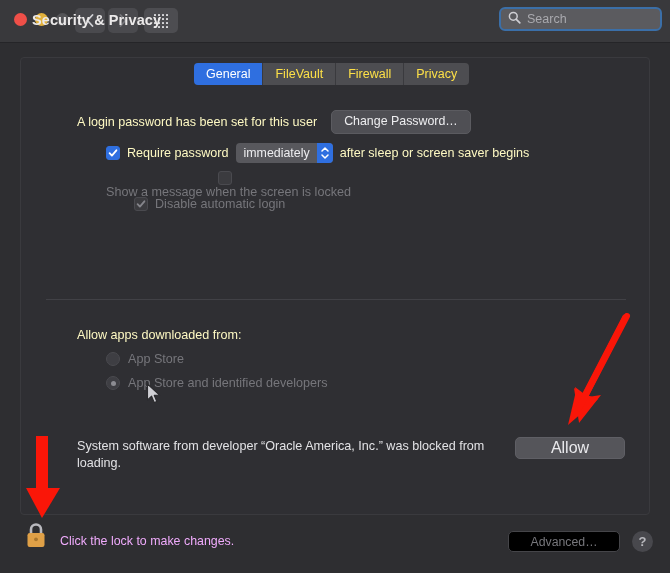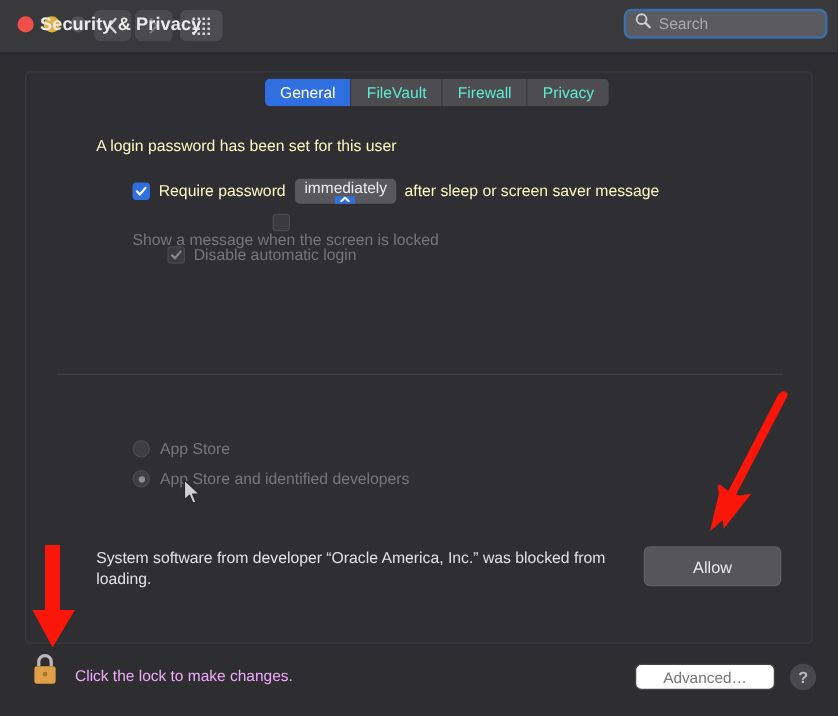--- a/index.html
+++ b/index.html
@@ -79,31 +79,31 @@
   #panel {
     position: absolute; left: 20px; top: 57px;
     width: 630px; height: 458px;
     background: #2f2f33;
     border: 1px solid #3a3a3e;
     border-radius: 4px;
   }
 
   
   #tabs {
-    position: absolute; left: 191px; top: 5px;
+    position: absolute; left: 173px; top: 5px;
     display: flex;
     height: 22px;
     border-radius: 4px;
     overflow: hidden;
   }
   .tab {
     padding: 0 12px;
     height: 22px;
     display: flex; align-items: center;
-    font-size: 12.5px; color: #5eead4;
+    font-size: 12.5px; color: #fde047;
     background: #4d4d51;
     border-right: 1px solid #3a3a3e;
   }
   .tab:last-child { border-right: none; }
   .tab.active { background: #2f6fe0; color: #fff; }
 
   
   .row { position: absolute; display: flex; align-items: center; }
   .lbl { font-size: 12.6px; color: #fef9c3; white-space: nowrap; }
   .lbl.dim { color: #76767b; }
@@ -135,21 +135,20 @@
   .cbox svg { display: block; }
 
   
   #popup {
     display: flex; align-items: center;
     height: 20px;
     background: #58585d;
     border-radius: 4px;
     margin: 0 7px;
     overflow: hidden;
-    flex-direction: column;
   }
   #popup .pv { font-size: 12.4px; color: #ededf0; padding: 0 7px 0 8px; white-space: nowrap; }
   #popup .stepper {
     width: 16px; height: 20px;
     background: #2f6fe0;
     display: flex; flex-direction: column; align-items: center; justify-content: center;
     gap: 2px;
   }
 
   
@@ -170,39 +169,39 @@
   .radio .dot { width: 5px; height: 5px; border-radius: 50%; background: #8c8c92; }
 
   
   #blockedtext {
     position: absolute; left: 56px; top: 380px;
     width: 430px;
     font-size: 12.6px; color: #e2e2e5; line-height: 1.35;
   }
   #allowbtn {
     position: absolute; left: 494px; top: 379px;
-    width: 110px; height: 32px;
+    width: 110px; height: 22px;
     background: #55555a;
     border: 1px solid #5f5f65;
     border-radius: 5px;
     color: #e9e9ec;
     font-family: "Liberation Sans", sans-serif;
-    font-size: 13px;
+    font-size: 16px;
   }
 
   
   #lockicon { position: absolute; left: 23px; top: 519px; width: 26px; height: 32px; }
   #lockcaption {
     position: absolute; left: 60px; top: 534px;
     font-size: 12.4px; color: #f0abfc;
   }
   #advancedbtn {
     position: absolute; left: 508px; top: 531px;
     width: 112px; height: 21px;
-    background: #ffffff;
+    background: #000000;
     border: 1px solid #454549;
     border-radius: 5px;
     color: #77777c;
     font-family: "Liberation Sans", sans-serif;
     font-size: 12.3px;
   }
   #helpbtn {
     position: absolute; left: 632px; top: 531px;
     width: 21px; height: 21px;
     border-radius: 50%;
@@ -284,20 +283,21 @@
 
     <div id="tabs">
       <div class="tab active">General</div>
       <div class="tab">FileVault</div>
       <div class="tab">Firewall</div>
       <div class="tab">Privacy</div>
     </div>
 
     <div class="row" style="left:56px; top:52px;">
       <span class="lbl">A login password has been set for this user</span>
+      <button class="pushbtn" style="margin-left:14px;">Change Password…</button>
     </div>
 
     <div class="row" style="left:85px; top:85px;">
       <span class="cbox on">
         <svg width="10" height="10" viewBox="0 0 10 10">
             <polyline points="1.6,5.2 3.9,7.6 8.4,2.3" fill="none" stroke="#ffffff" stroke-width="1.8" stroke-linecap="round" stroke-linejoin="round"></polyline>
           </svg>
       </span>
       <span class="lbl">Require password</span>
 
@@ -306,39 +306,42 @@
         <span class="stepper">
           <svg width="8" height="5" viewBox="0 0 8 5">
               <polyline points="1,4 4,1 7,4" fill="none" stroke="#fff" stroke-width="1.5" stroke-linecap="round" stroke-linejoin="round"></polyline>
             </svg>
           <svg width="8" height="5" viewBox="0 0 8 5">
               <polyline points="1,1 4,4 7,1" fill="none" stroke="#fff" stroke-width="1.5" stroke-linecap="round" stroke-linejoin="round"></polyline>
             </svg>
         </span>
       </span>
 
-      <span class="lbl">after sleep or screen saver message</span>
+      <span class="lbl">after sleep or screen saver begins</span>
     </div>
 
     <div class="row" style="left:85px; top:113px;flex-direction:column;">
       <span class="cbox off-dis"></span>
       <span class="lbl dim">Show a message when the screen is locked</span>
     </div>
 
     <div class="row" style="left:85px; top:139px;padding-left:28px;">
       <span class="cbox on-dis">
         <svg width="10" height="10" viewBox="0 0 10 10">
             <polyline points="1.6,5.2 3.9,7.6 8.4,2.3" fill="none" stroke="#85858b" stroke-width="1.8" stroke-linecap="round" stroke-linejoin="round"></polyline>
           </svg>
       </span>
       <span class="lbl dim">Disable automatic login</span>
     </div>
 
     <div id="sep"></div>
 
+    <div class="row" style="left:56px; top:270px;">
+      <span class="lbl">Allow apps downloaded from:</span>
+    </div>
 
     <div class="row" style="left:85px; top:294px;">
       <span class="radio"></span>
       <span class="lbl dim">App Store</span>
     </div>
 
     <div class="row" style="left:85px; top:318px;">
       <span class="radio">
         <span class="dot"></span>
       </span>

